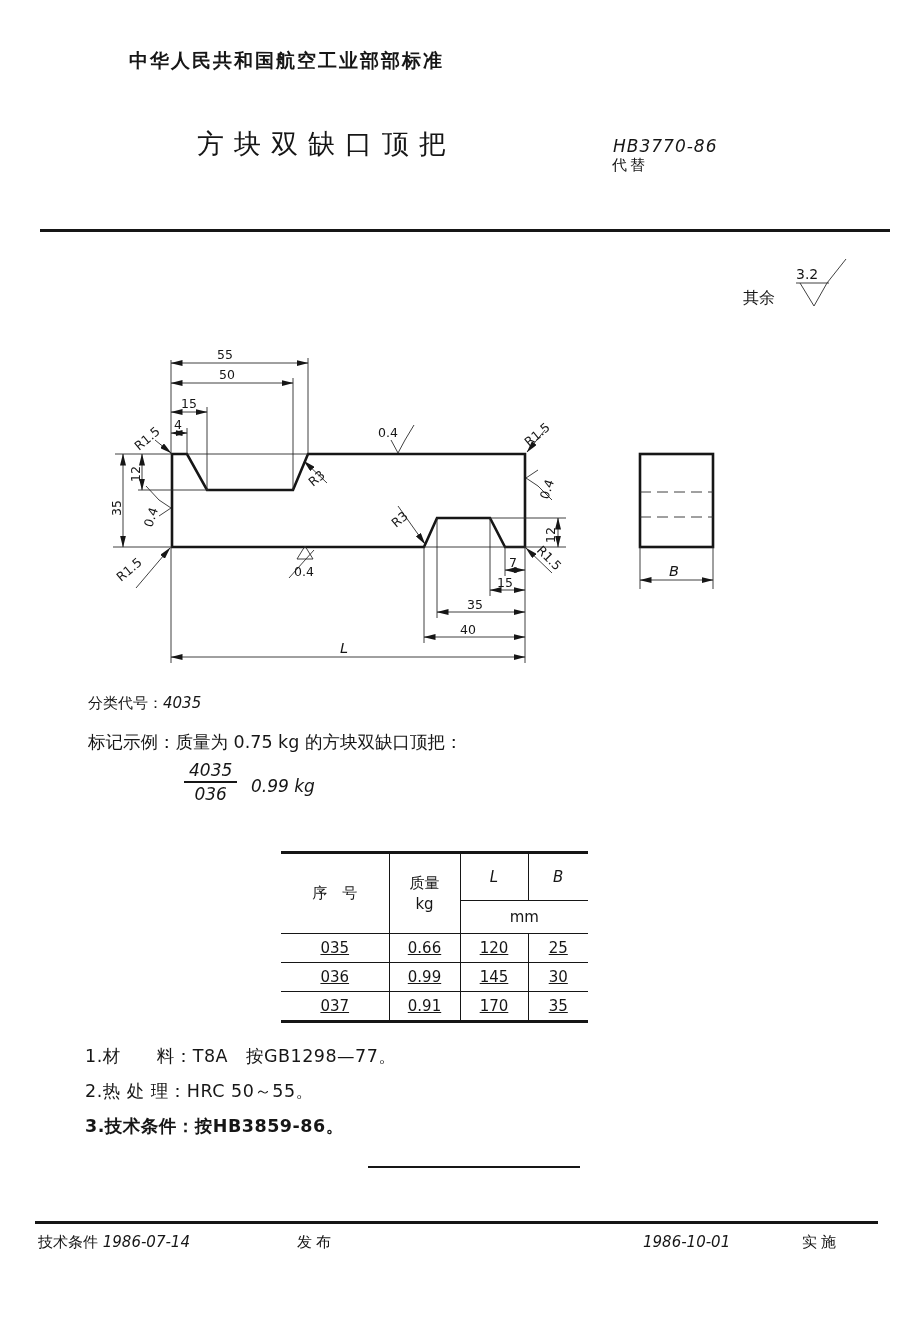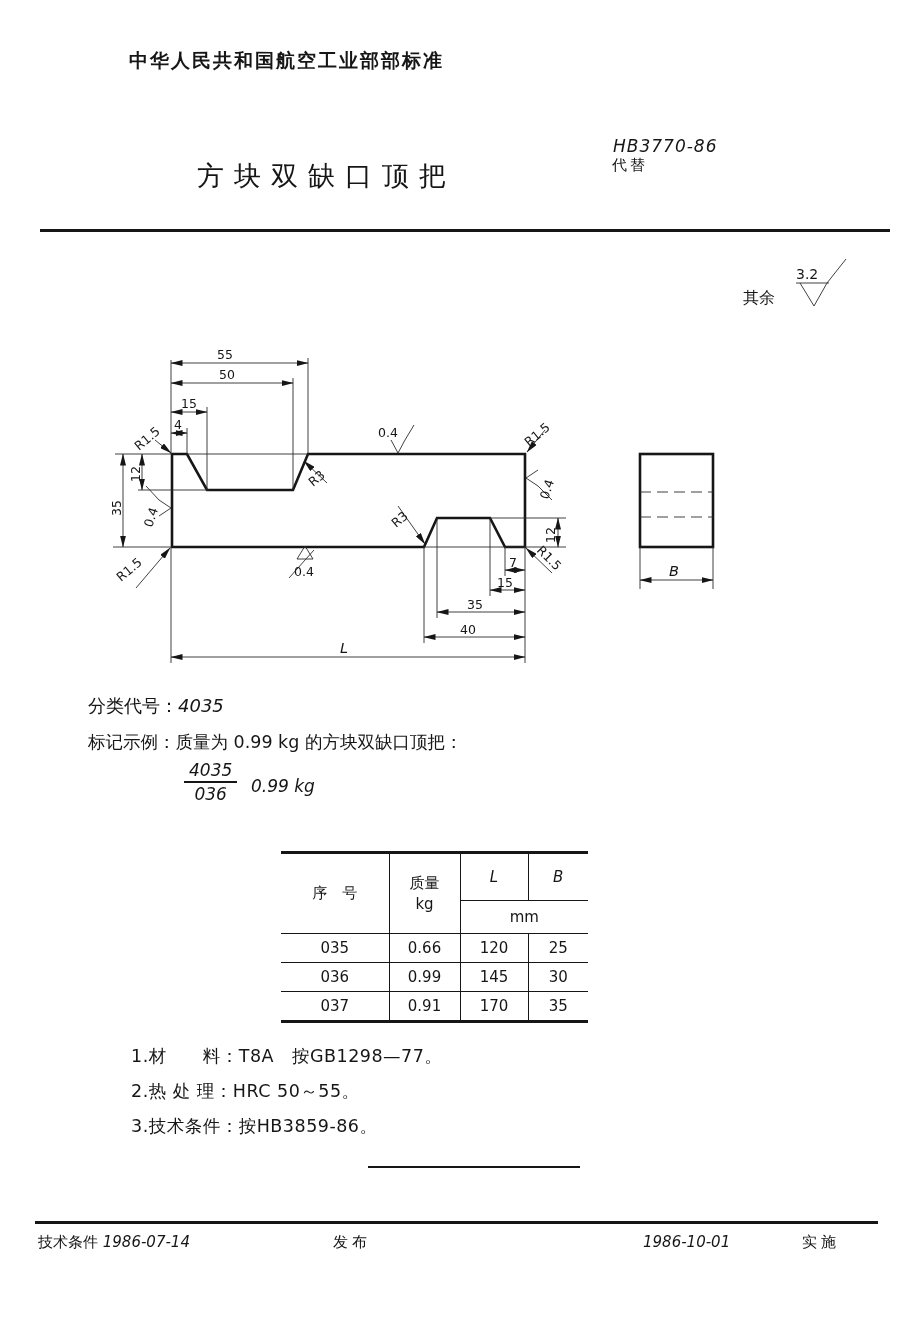--- a/index.html
+++ b/index.html
@@ -4,50 +4,50 @@
 <style>
   html,body{margin:0;padding:0;}
   body{
     width:913px;height:1318px;position:relative;background:#ffffff;
     font-family:"DejaVu Sans", sans-serif;color:#161616;
     -webkit-font-smoothing:antialiased;
   }
   .abs{position:absolute;}
   .std-name{left:129px;top:40px;font-size:19px;font-weight:bold;letter-spacing:2px;margin-top:8px;}
   .doc-code{left:613px;top:88px;font-size:17px;font-style:italic;letter-spacing:1px;margin-top:48px;}
-  .doc-title{left:197px;top:126px;font-size:27px;letter-spacing:10px;margin-top:32px;}
+  .doc-title{left:197px;top:126px;font-size:27px;letter-spacing:10px;}
   .replaces{left:612px;top:156px;font-size:15px;letter-spacing:3px;}
   .top-rule{left:40px;top:229px;width:850px;height:3px;background:#161616;}
   .drawing-svg{left:0;top:250px;}
 
-  .class-line{left:88px;top:694px;font-size:18px;text-align:center;}
+  .class-line{left:88px;top:694px;font-size:15px;text-align:center;}
   .mark-line{left:88px;top:730px;font-size:17.5px;}
   .fraction{left:184px;top:760px;text-align:center;font-size:17px;}
   .fraction .num{display:block;border-bottom:2px solid #161616;padding:0 5px 1px 5px;}
   .fraction .den{display:block;padding-top:1px;}
   .weight{left:251px;top:776px;font-size:17px;}
 
   table.spec{position:absolute;left:281px;top:851px;border-collapse:collapse;
     border-top:3px solid #161616;border-bottom:3px solid #161616;
     table-layout:fixed;width:307px;}
   table.spec td{text-align:center;vertical-align:middle;padding:0;font-size:15px;}
   .vl{border-left:1.6px solid #161616;}
   .hrow1 td{border-bottom:1.2px solid #161616;height:46px;font-size:18px;}
   .hrow2 td{border-bottom:1.6px solid #161616;height:32px;font-size:15px;}
   td.qcell div{line-height:21px;}
   td.lbh{font-size:17px;font-style:italic;}
-  tr.drow td{height:28px;border-bottom:1.2px solid #161616;}
+  tr.drow td{height:28px;border-bottom:1.2px solid #161616;text-decoration:underline;}
   tr.drow:last-child td{border-bottom:none;}
 
-  .note-line{left:85px;font-size:17.5px;letter-spacing:0.5px;margin-left:46px;}
-  .n1{top:1044px;} .n2{top:1079px;} .n3{top:1114px;}
+  .note-line{left:85px;font-size:17.5px;letter-spacing:0.5px;}
+  .n1{top:1044px;} .n2{top:1079px;} .n3{top:1114px;font-weight:bold;}
   .mid-sep{left:368px;top:1166px;width:212px;height:2px;background:#161616;}
   .foot-rule{left:35px;top:1221px;width:843px;height:3px;background:#161616;}
   .foot{top:1233px;font-size:15px;}
-  .f-org{left:38px;} .f-rel{left:297px;letter-spacing:4px;margin-left:36px;}
+  .f-org{left:38px;} .f-rel{left:297px;letter-spacing:4px;}
   .f-impl-date{left:643px;} .f-impl{left:802px;letter-spacing:4px;text-align:right;}
   .hand{font-style:italic;}
 
   
   .thick{stroke:#161616;stroke-width:2.6;fill:none;stroke-linejoin:miter;}
   .thin{stroke:#2b2b2b;stroke-width:0.9;fill:none;}
   .dashed{stroke-dasharray:11 6;}
   text.d{font-size:12.5px;fill:#161616;font-family:"DejaVu Sans",sans-serif;}
   text.big{font-size:14.5px;font-style:italic;}
   text.surf{font-size:16px;}
@@ -168,21 +168,21 @@
     <text class="d" text-anchor="middle" x="513" y="567">7</text>
     <text class="d" text-anchor="middle" x="505" y="587">15</text>
     <text class="d" text-anchor="middle" x="475" y="609">35</text>
     <text class="d" text-anchor="middle" x="468" y="634">40</text>
     <text class="d big" text-anchor="middle" x="344" y="653">L</text>
     <text class="d big" text-anchor="middle" x="674" y="576">B</text>
   </g>
 </svg>
 
 <div class="abs class-line"><span>分类代号：</span><span class="hand">4035</span></div>
-<div class="abs mark-line"><span>标记示例：</span><span>质量为 0.99 kg 的方块双缺口顶把：</span></div>
+<div class="abs mark-line"><span>标记示例：</span><span>质量为 0.75 kg 的方块双缺口顶把：</span></div>
 <div class="abs fraction">
   <span class="num hand">4035</span>
   <span class="den hand">036</span>
 </div>
 <div class="abs weight hand">0.99 kg</div>
 
 <table class="spec">
   <colgroup>
       <col style="width:108px">
       <col style="width:71px">

